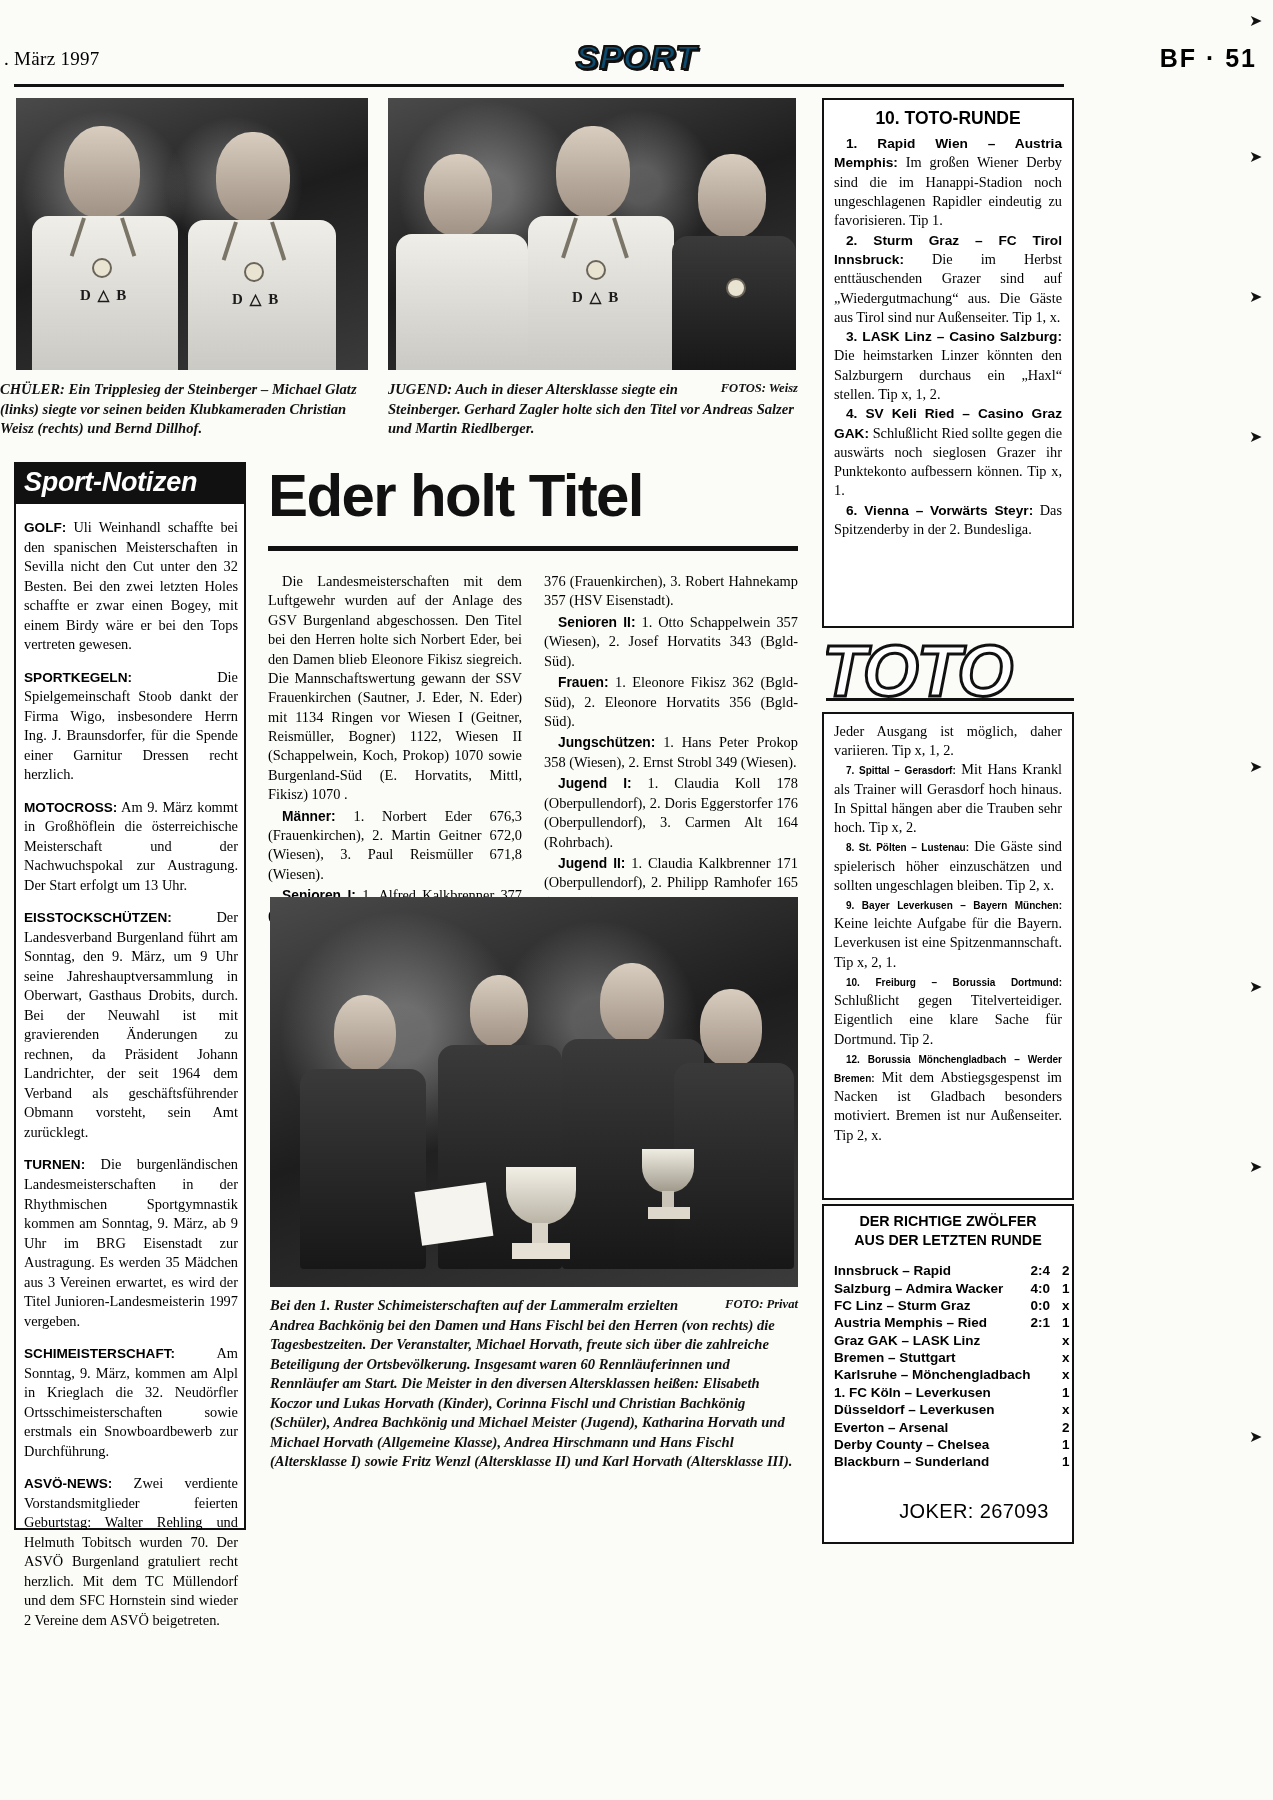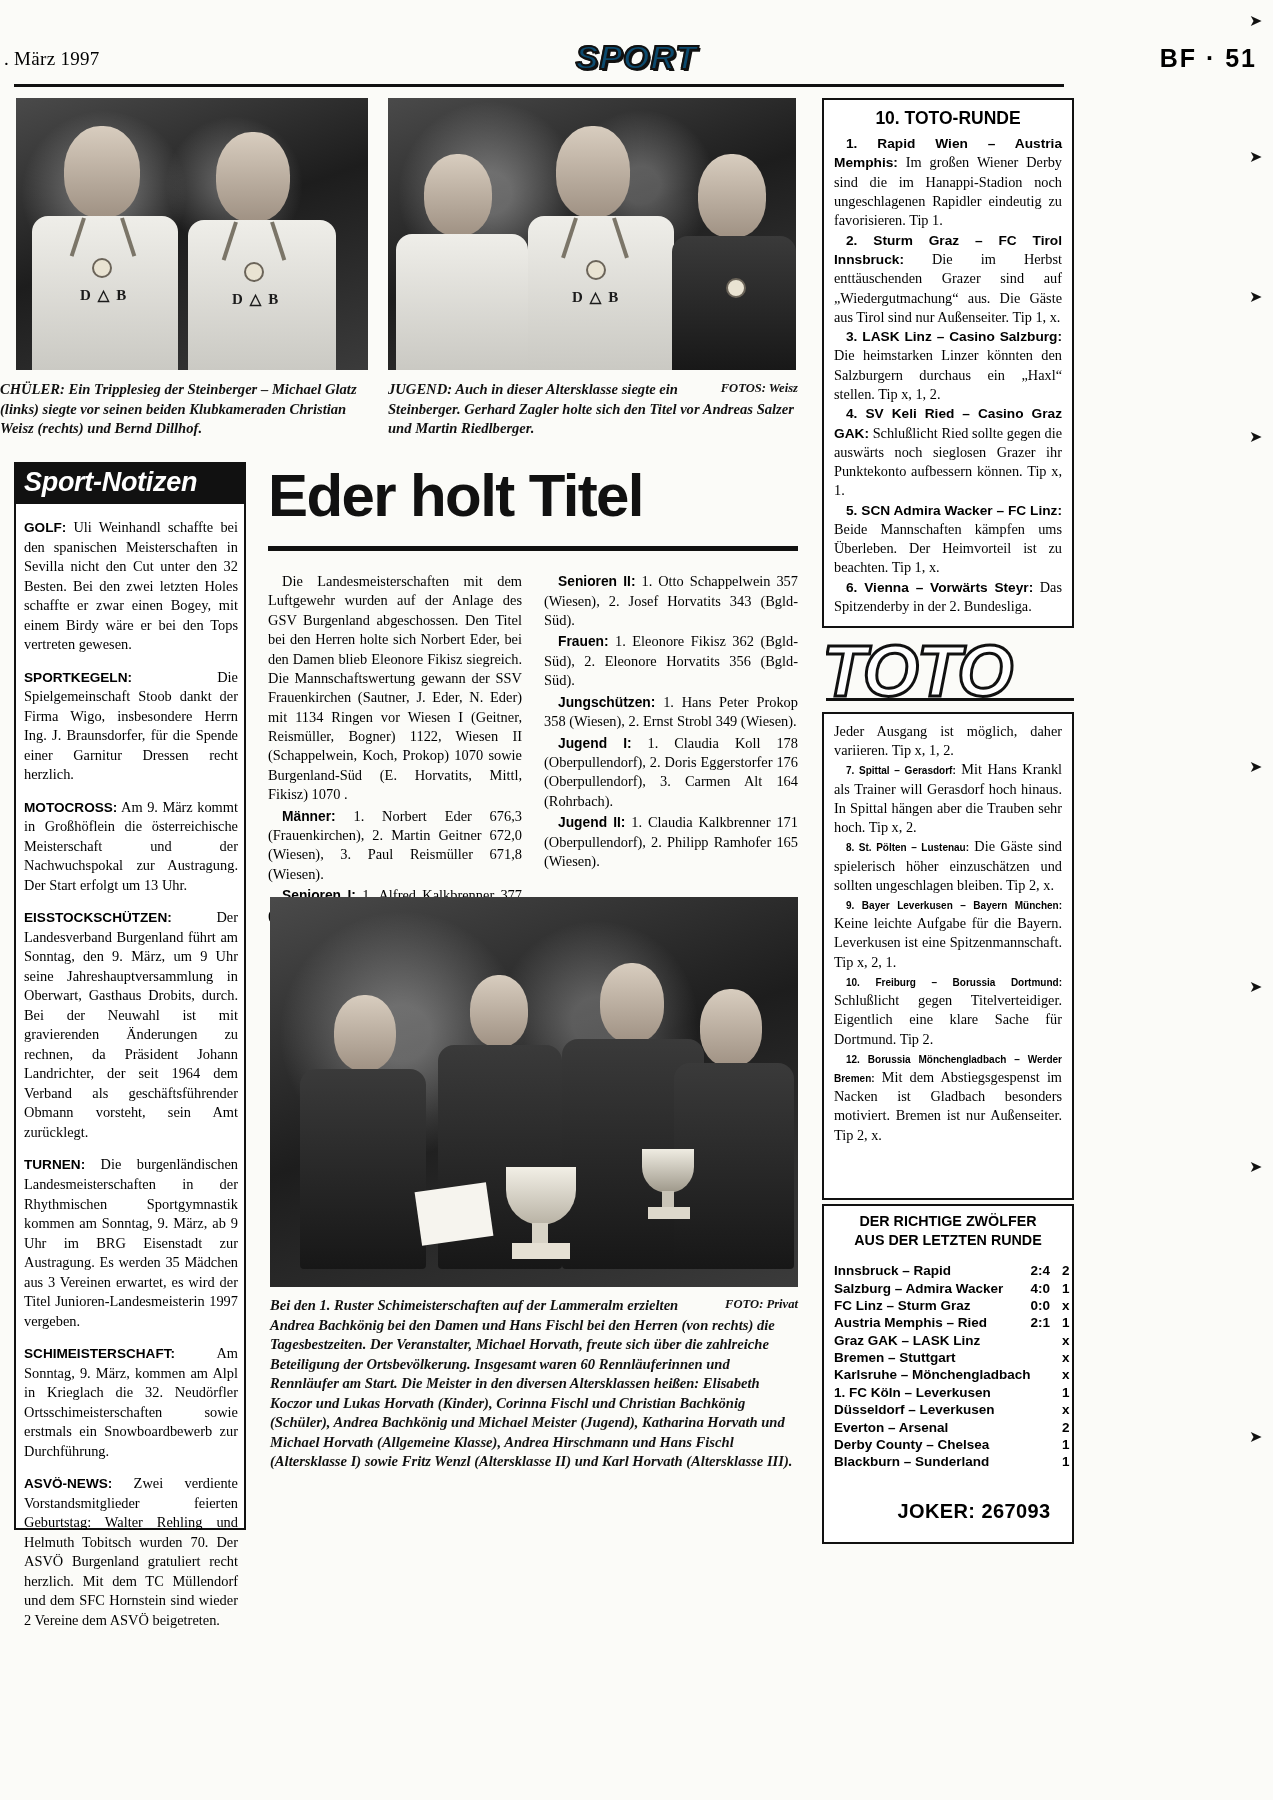--- a/index.html
+++ b/index.html
@@ -304,21 +304,21 @@
   }
   #results-table td { padding: 1.2px 0; white-space: nowrap; }
   #results-table td.sc { text-align: center; padding-right: 12px; width: 42px; }
   #results-table td.tp { text-align: right; width: 16px; }
   #joker {
     position: absolute;
     left: 822px; top: 1500px;
     width: 304px;
     text-align: center;
     font-size: 20px;
-    font-weight: bold;
+    font-weight: normal;
     letter-spacing: .4px;
   }
 
   
   .edge-mark {
     position: absolute;
     right: 6px;
     width: 18px; height: 14px;
     color: #111;
     font-size: 16px;
@@ -391,20 +391,21 @@
 
   <div id="headline">Eder holt Titel</div>
   <div id="headline-rule"></div>
 
   <div class="artcol" id="artcol-1">
     <p>Die Landesmeisterschaften mit dem Luftgewehr wurden auf der Anlage des GSV Burgenland abgeschossen. Den Titel bei den Herren holte sich Norbert Eder, bei den Damen blieb Eleonore Fikisz siegreich. Die Mannschaftswertung gewann der SSV Frauenkirchen (Sautner, J. Eder, N. Eder) mit 1134 Ringen vor Wiesen I (Geitner, Reismüller, Bogner) 1122, Wiesen II (Schappelwein, Koch, Prokop) 1070 sowie Burgenland-Süd (E. Horvatits, Mittl, Fikisz) 1070 .</p>
     <p><b>Männer:</b><span> 1. Norbert Eder 676,3 (Frauenkirchen), 2. Martin Geitner 672,0 (Wiesen), 3. Paul Reismüller 671,8 (Wiesen).</span></p>
     <p><b>Senioren I:</b><span> 1. Alfred Kalkbrenner 377 (Oberpullendorf), 2. Konrad Sautner</span></p>
   </div>
   <div class="artcol" id="artcol-2">
+    <p class="noind">376 (Frauenkirchen), 3. Robert Hahnekamp 357 (HSV Eisenstadt).</p>
     <p><b>Senioren II:</b><span> 1. Otto Schappelwein 357 (Wiesen), 2. Josef Horvatits 343 (Bgld-Süd).</span></p>
     <p><b>Frauen:</b><span> 1. Eleonore Fikisz 362 (Bgld-Süd), 2. Eleonore Horvatits 356 (Bgld-Süd).</span></p>
     <p><b>Jungschützen:</b><span> 1. Hans Peter Prokop 358 (Wiesen), 2. Ernst Strobl 349 (Wiesen).</span></p>
     <p><b>Jugend I:</b><span> 1. Claudia Koll 178 (Oberpullendorf), 2. Doris Eggerstorfer 176 (Oberpullendorf), 3. Carmen Alt 164 (Rohrbach).</span></p>
     <p><b>Jugend II:</b><span> 1. Claudia Kalkbrenner 171 (Oberpullendorf), 2. Philipp Ramhofer 165 (Wiesen).</span></p>
   </div>
 
   <div class="photo" id="photo-ruster">
     <div class="grain"></div>
     <div class="figs">
@@ -429,21 +430,20 @@
   </div>
   <div class="caption" id="cap-ruster"><span class="photo-credit">FOTO: Privat</span><span>Bei den 1. Ruster Schimeisterschaften auf der Lammeralm erzielten Andrea Bachkönig bei den Damen und Hans Fischl bei den Herren (von rechts) die Tagesbestzeiten. Der Veranstalter, Michael Horvath, freute sich über die zahlreiche Beteiligung der Ortsbevölkerung. Insgesamt waren 60 Rennläuferinnen und Rennläufer am Start. Die Meister in den diversen Altersklassen heißen: Elisabeth Koczor und Lukas Horvath (Kinder), Corinna Fischl und Christian Bachkönig (Schüler), Andrea Bachkönig und Michael Meister (Jugend), Katharina Horvath und Michael Horvath (Allgemeine Klasse), Andrea Hirschmann und Hans Fischl (Altersklasse I) sowie Fritz Wenzl (Altersklasse II) und Karl Horvath (Altersklasse III).</span></div>
 
   <div id="toto-box"></div>
   <div id="toto-title">10. TOTO-RUNDE</div>
   <div id="toto-list">
     <p><b>1. Rapid Wien – Austria Memphis:</b><span> Im großen Wiener Derby sind die im Hanappi-Stadion noch ungeschlagenen Rapidler eindeutig zu favorisieren. Tip 1.</span></p>
     <p><b>2. Sturm Graz – FC Tirol Innsbruck:</b><span> Die im Herbst enttäuschenden Grazer sind auf „Wiedergutmachung“ aus. Die Gäste aus Tirol sind nur Außenseiter. Tip 1, x.</span></p>
     <p><b>3. LASK Linz – Casino Salzburg:</b><span> Die heimstarken Linzer könnten den Salzburgern durchaus ein „Haxl“ stellen. Tip x, 1, 2.</span></p>
     <p><b>4. SV Keli Ried – Casino Graz GAK:</b><span> Schlußlicht Ried sollte gegen die auswärts noch sieglosen Grazer ihr Punktekonto aufbessern können. Tip x, 1.</span></p>
-    <p><b>5. SCN Admira Wacker – FC Linz:</b><span> Beide Mannschaften kämpfen ums Überleben. Der Heimvorteil ist zu beachten. Tip 1, x.</span></p>
     <p><b>6. Vienna – Vorwärts Steyr:</b><span> Das Spitzenderby in der 2. Bundesliga.</span></p>
   </div>
 
   <div id="toto-logo">
     <div class="word">TOTO</div>
     <div class="bar"></div>
   </div>
 
   <div id="toto-box2"></div>
   <div id="toto-list2">

